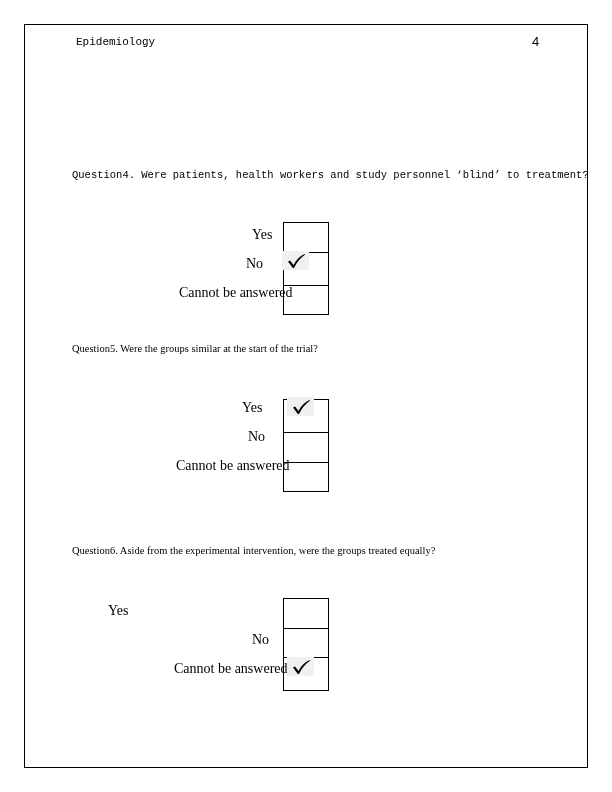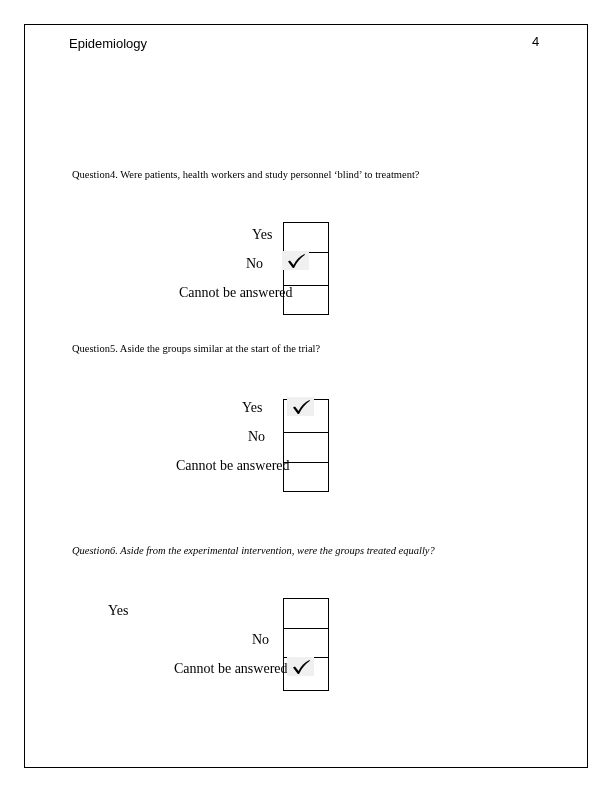--- a/index.html
+++ b/index.html
@@ -1,74 +1,74 @@
 <!DOCTYPE html>
 <html><head>
 <meta charset="utf-8">
 <style>
   html, body { margin: 0; padding: 0; background: #ffffff; }
   body { width: 612px; height: 792px; position: relative; overflow: hidden;
          font-family: "Liberation Serif", "DejaVu Serif", serif; color: #000; }
   .page-border { position: absolute; left: 24px; top: 24px; width: 562px; height: 742px;
                  border: 1px solid #000; box-sizing: content-box; }
-  .header-title { position: absolute; left: 69px; top: 36px; font-size: 13px;
-                  font-family: Liberation Sans, sans-serif; }
+  .header-title { position: absolute; left: 76px; top: 36px; font-size: 11px;
+                  font-family: Liberation Mono, monospace; }
   .page-number { position: absolute; left: 532px; top: 34px; font-size: 13px;
                  font-family: "Liberation Sans", "DejaVu Sans", sans-serif; }
   .question { position: absolute; left: 72px; font-size: 10.5px; white-space: nowrap; }
   .label { position: absolute; font-size: 14px; white-space: nowrap; }
   .answer-box { position: absolute; left: 283px; width: 46px; border: 1px solid #000;
                 box-sizing: border-box; }
   .cell { position: absolute; left: 0; width: 44px; box-sizing: border-box; }
   .cell.divided { border-top: 1px solid #000; }
   .check { position: absolute; left: 4px; width: 27px; height: 19px; background: #f0f0f0;
            display: flex; align-items: center; justify-content: center; }
   .check svg { width: 20px; height: 16px; }
 </style>
 </head>
 <body>
 
 <div class="page-border"></div>
 
 <div class="header-title">Epidemiology</div>
 <div class="page-number">4</div>
 
-<div class="question" style="top:169px;">Question4. Were patients, health workers and study personnel ‘blind’ to treatment?</div>
+<div class="question" style="top:169px;font-family:Liberation Mono, monospace;">Question4. Were patients, health workers and study personnel ‘blind’ to treatment?</div>
 <div class="label" style="left:252px; top:227px;">Yes</div>
 <div class="label" style="left:246px; top:256px;">No</div>
 <div class="label" style="left:179px; top:285px;">Cannot be answered</div>
 <div class="answer-box" style="top:222px; height:93px;">
   <div class="cell" style="top:0; height:30px;"></div>
   <div class="cell divided" style="top:29px; height:33px;">
     <div class="check" style="top:-2px; left:-2px;">
       <svg viewBox="0 0 20 16">
           <path d="M2 8.5 L4 7.5 L7.5 12 C10 7 13.5 3.5 18.5 1 L19 1.8 C14.5 4.8 11 9 8 15 L6.8 15 Z" fill="#000"></path>
         </svg>
     </div>
   </div>
   <div class="cell divided" style="top:62px; height:29px;"></div>
 </div>
 
-<div class="question" style="top:343px;">Question5. Aside the groups similar at the start of the trial?</div>
+<div class="question" style="top:343px;">Question5. Were the groups similar at the start of the trial?</div>
 <div class="label" style="left:242px; top:400px;">Yes</div>
 <div class="label" style="left:248px; top:429px;">No</div>
 <div class="label" style="left:176px; top:458px;">Cannot be answered</div>
 <div class="answer-box" style="top:399px; height:93px;">
   <div class="cell" style="top:0; height:33px;">
     <div class="check" style="top:-3px; left:3px;">
       <svg viewBox="0 0 20 16">
           <path d="M2 8.5 L4 7.5 L7.5 12 C10 7 13.5 3.5 18.5 1 L19 1.8 C14.5 4.8 11 9 8 15 L6.8 15 Z" fill="#000"></path>
         </svg>
     </div>
   </div>
   <div class="cell divided" style="top:32px; height:31px;"></div>
   <div class="cell divided" style="top:62px; height:29px;"></div>
 </div>
 
-<div class="question" style="top:545px;font-style:italic;">Question6. Aside from the experimental intervention, were the groups treated equally?</div>
+<div class="question" style="top:545px;">Question6. Aside from the experimental intervention, were the groups treated equally?</div>
 <div class="label" style="left:108px; top:603px;">Yes</div>
 <div class="label" style="left:252px; top:632px;">No</div>
 <div class="label" style="left:174px; top:661px;">Cannot be answered</div>
 <div class="answer-box" style="top:598px; height:93px;">
   <div class="cell" style="top:0; height:30px;"></div>
   <div class="cell divided" style="top:29px; height:30px;"></div>
   <div class="cell divided" style="top:58px; height:33px;">
     <div class="check" style="top:-1px; left:3px;">
       <svg viewBox="0 0 20 16">
           <path d="M2 8.5 L4 7.5 L7.5 12 C10 7 13.5 3.5 18.5 1 L19 1.8 C14.5 4.8 11 9 8 15 L6.8 15 Z" fill="#000"></path>

